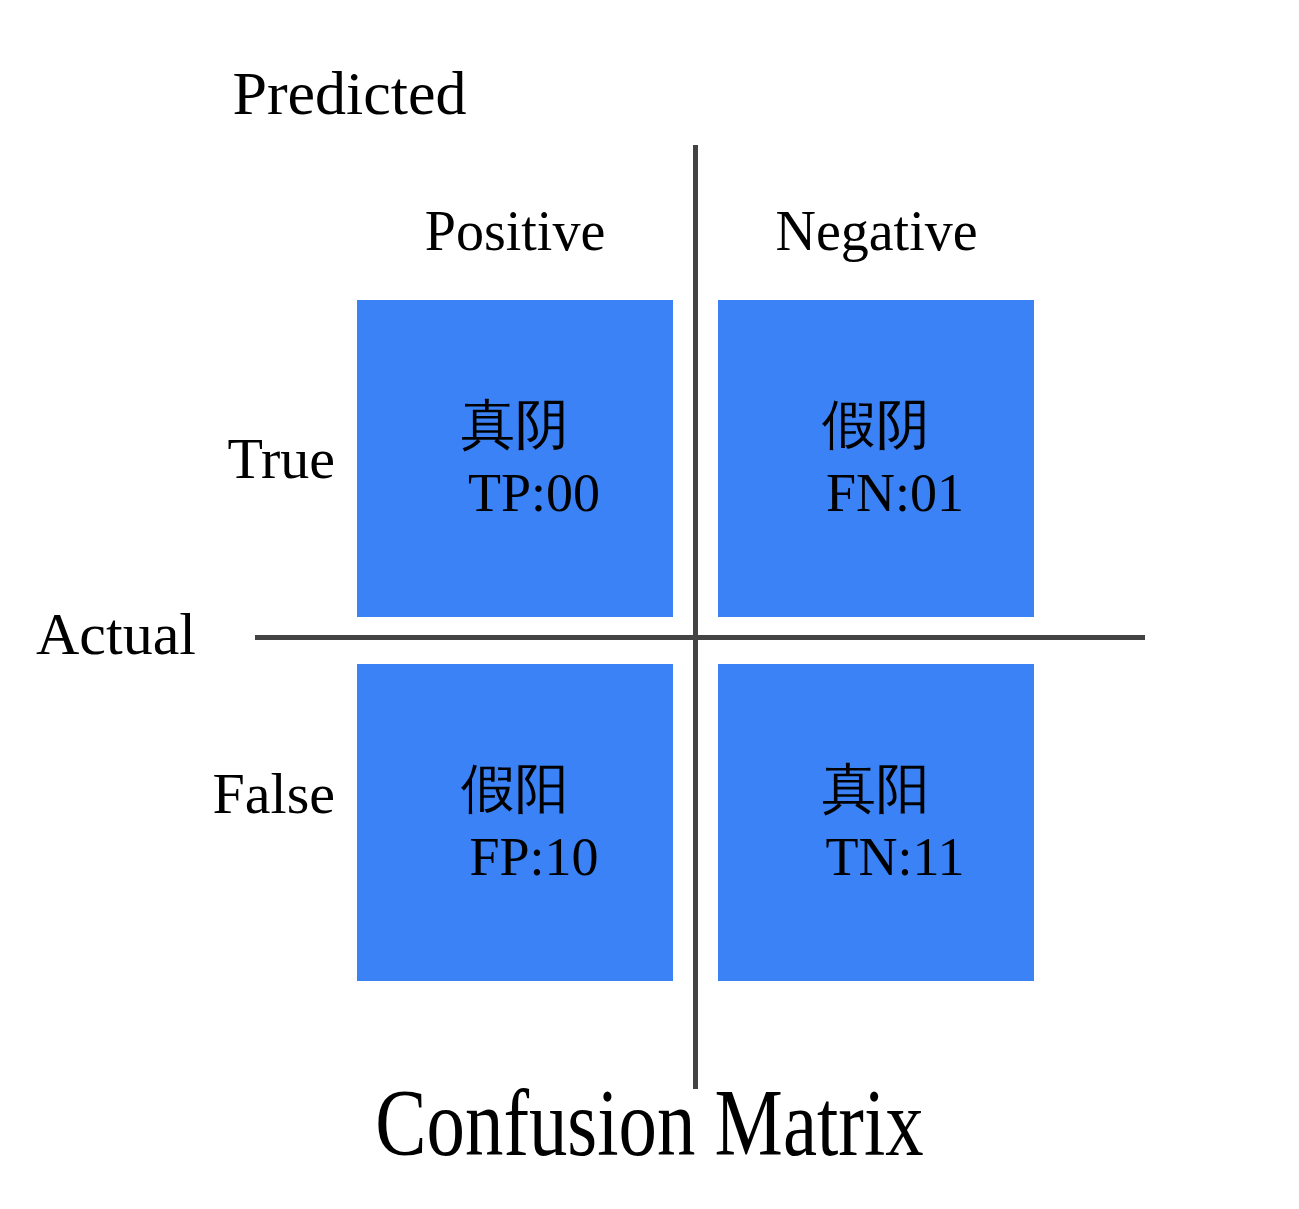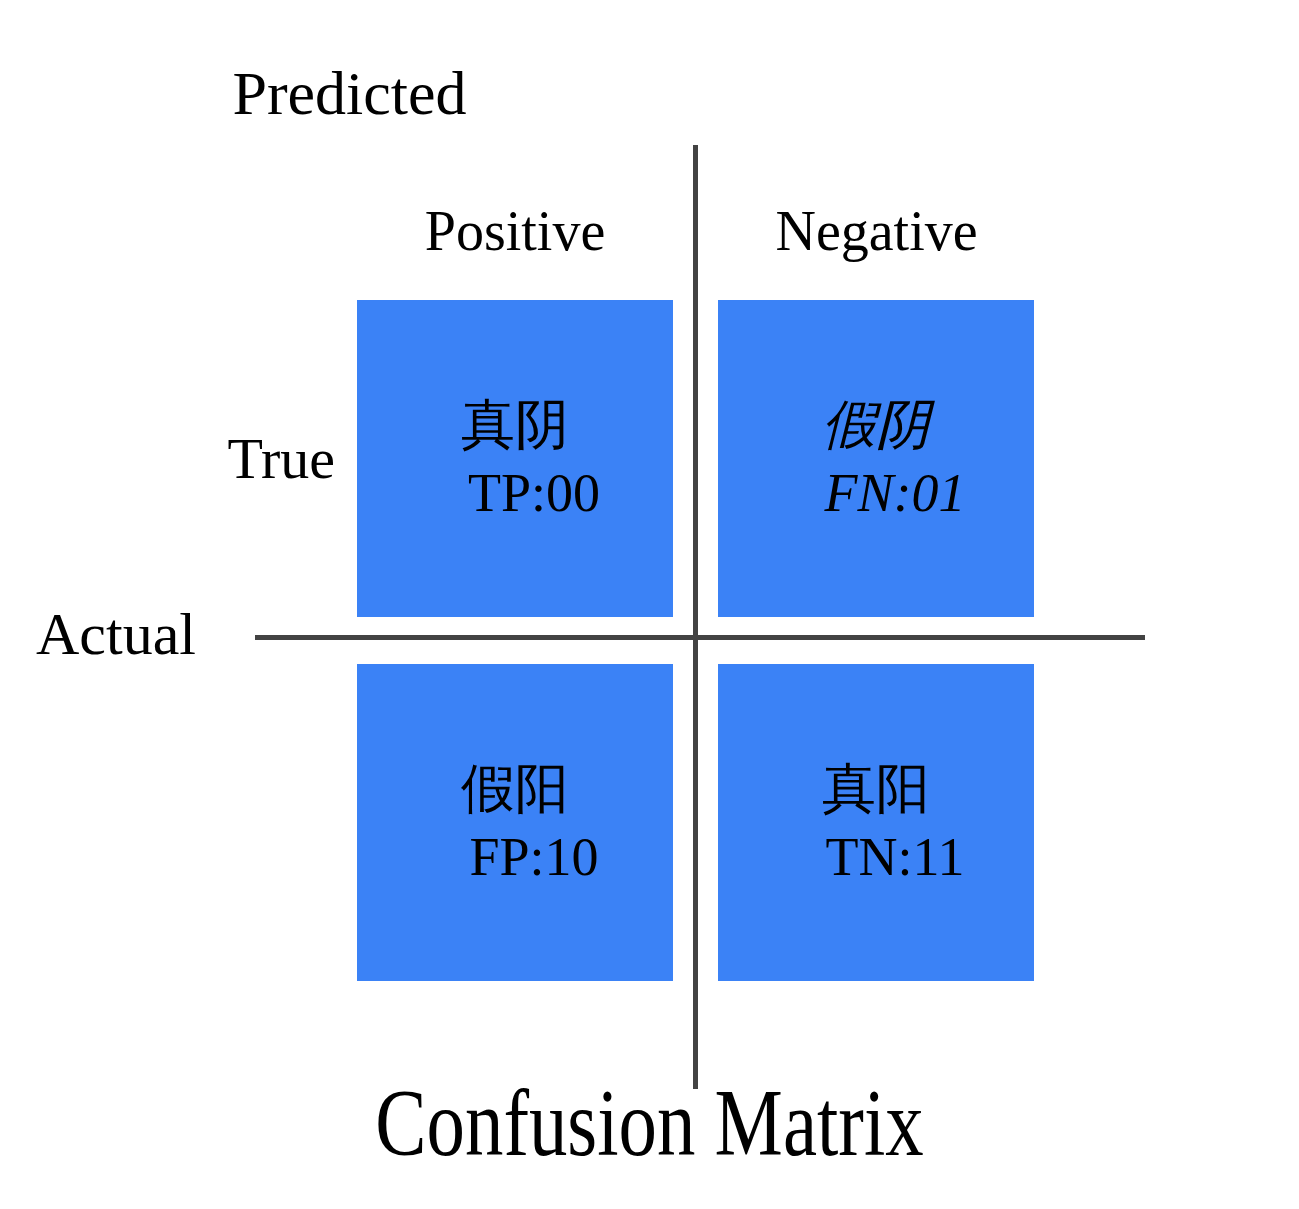--- a/index.html
+++ b/index.html
@@ -90,21 +90,21 @@
     width: 316px;
     height: 317px;
     background: #3b82f6;
     display: flex;
     flex-direction: column;
     align-items: center;
     justify-content: center;
     box-sizing: border-box;
   }
   #cell-tp { left: 357px; top: 300px; }
-  #cell-fn { left: 718px; top: 300px; font-style: italic; }
+  #cell-fn { left: 718px; top: 300px; }
   #cell-fp { left: 357px; top: 664px; }
   #cell-tn { left: 718px; top: 664px; }
 
   .cell-cn {
     font-size: 54px;
     line-height: 1.0;
     color: #000;
     margin-bottom: 14px;
     font-family: "DejaVu Serif", "Liberation Serif", serif;
   }
@@ -140,20 +140,21 @@
   <div class="axis-line" id="horizontal-axis"></div>
 
   <div class="axis-title" id="predicted-label">Predicted</div>
 
   <div class="axis-title" id="actual-label">Actual</div>
 
   <div class="col-header" id="col-header-0">Positive</div>
   <div class="col-header" id="col-header-1">Negative</div>
 
   <div class="row-header" id="row-header-0">True</div>
+  <div class="row-header" id="row-header-1">False</div>
 
   <div class="cell" id="cell-tp">
     <div class="cell-cn">真阴</div>
     <div class="cell-code">TP:00</div>
   </div>
 
   <div class="cell" id="cell-fn">
     <div class="cell-cn">假阴</div>
     <div class="cell-code">FN:01</div>
   </div>

